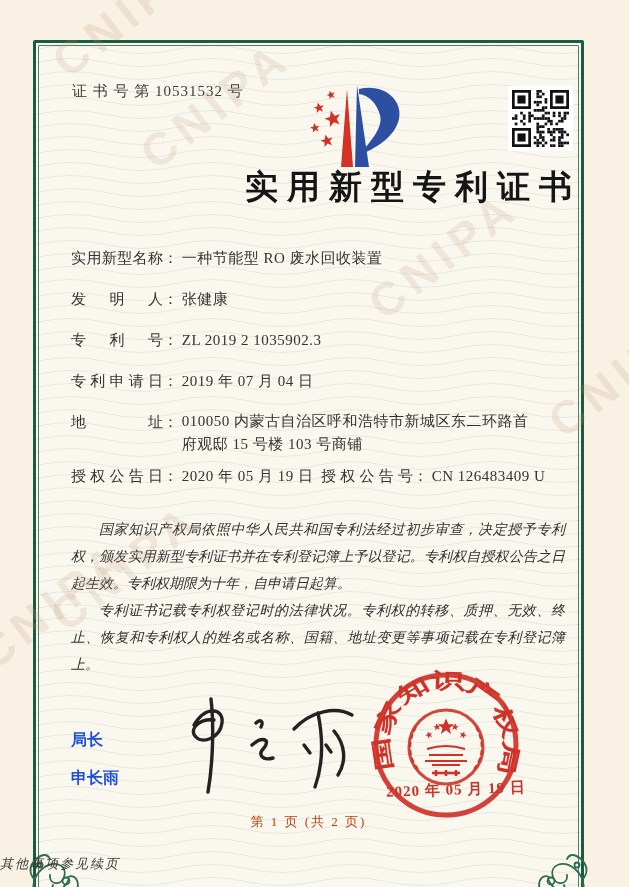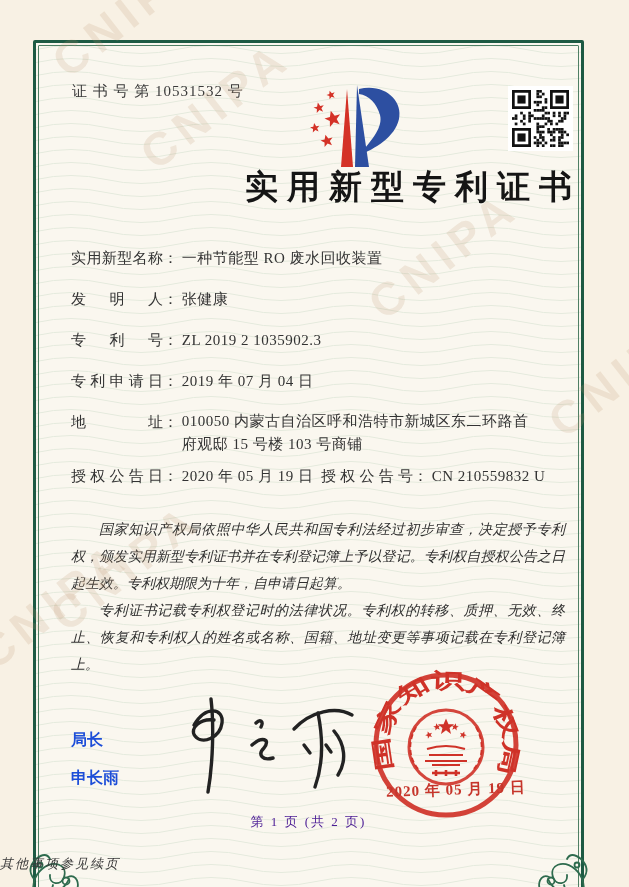--- a/index.html
+++ b/index.html
@@ -80,21 +80,21 @@
   }
   .signature{position:absolute;left:128px;top:650px;}
   .seal{position:absolute;left:334px;top:626px;}
   .seal-date{
     position:absolute;left:350px;top:737px;width:160px;
     color:#c6352b;font-size:15px;letter-spacing:1px;
     transform:rotate(-2deg);font-weight:bold;white-space:nowrap;
   }
   .page-info{
     position:absolute;left:0;top:770px;width:100%;
-    text-align:center;font-size:13px;color:#4c1d95;letter-spacing:2px;
+    text-align:center;font-size:13px;color:#c2410c;letter-spacing:2px;
   }
   .footer-note{
     position:absolute;left:0;top:855px;width:100%;
     text-align:left;font-size:13px;color:#3a3a3a;
     font-style:italic;letter-spacing:2px;z-index:2;
   }
 </style>
 </head>
 <body>
 
@@ -307,21 +307,21 @@
       </div>
       <div class="field-row row-addr">
         <span class="f-label">地址</span><span class="f-colon">：</span>
         <span class="f-value wrap">010050 内蒙古自治区呼和浩特市新城区东二环路首府观邸 15 号楼 103 号商铺</span>
       </div>
       <div class="field-row">
         <span class="f-label">授权公告日</span><span class="f-colon">：</span>
         <span class="f-value">2020 年 05 月 19 日</span>
         <span class="pair2">
           <span class="f-label">授权公告号</span><span class="f-colon">：</span>
-          <span class="f-value">CN 210559832 U</span>
+          <span class="f-value">CN 126483409 U</span>
         </span>
       </div>
     </div>
 
     <div class="paragraphs">
       <p>国家知识产权局依照中华人民共和国专利法经过初步审查，决定授予专利权，颁发实用新型专利证书并在专利登记簿上予以登记。专利权自授权公告之日起生效。专利权期限为十年，自申请日起算。</p>
       <p>专利证书记载专利权登记时的法律状况。专利权的转移、质押、无效、终止、恢复和专利权人的姓名或名称、国籍、地址变更等事项记载在专利登记簿上。</p>
     </div>
 
     <div class="director">

